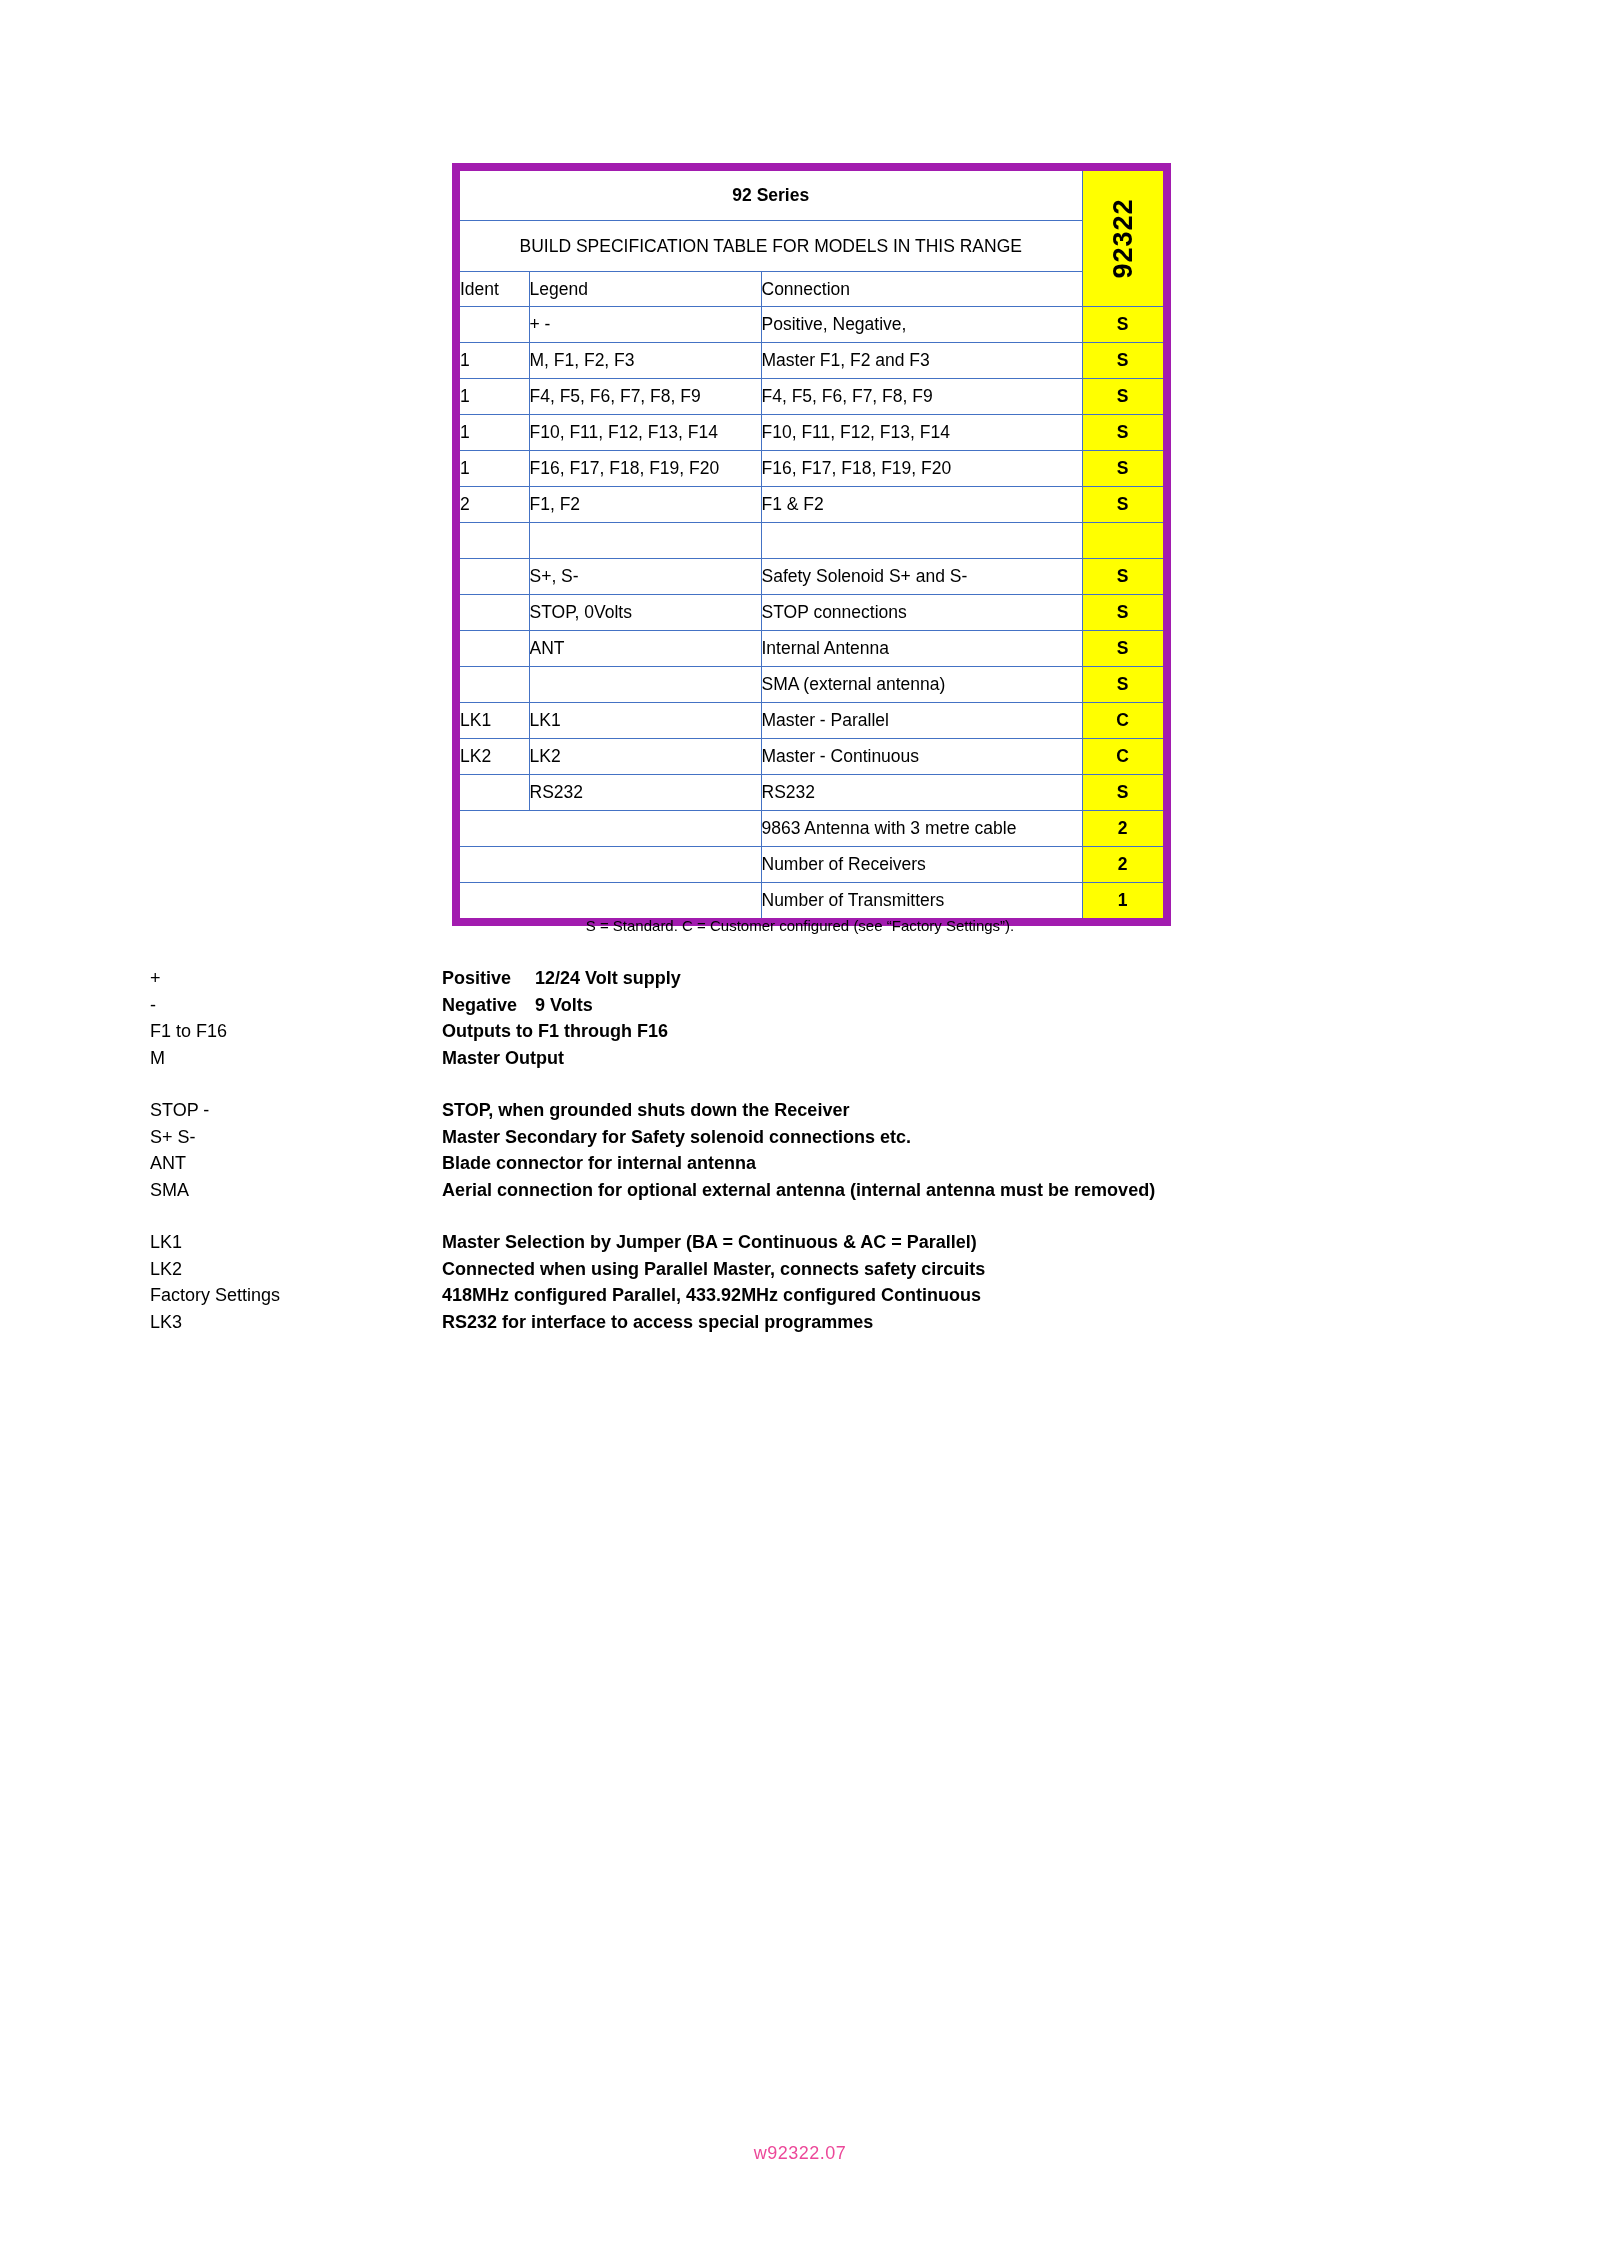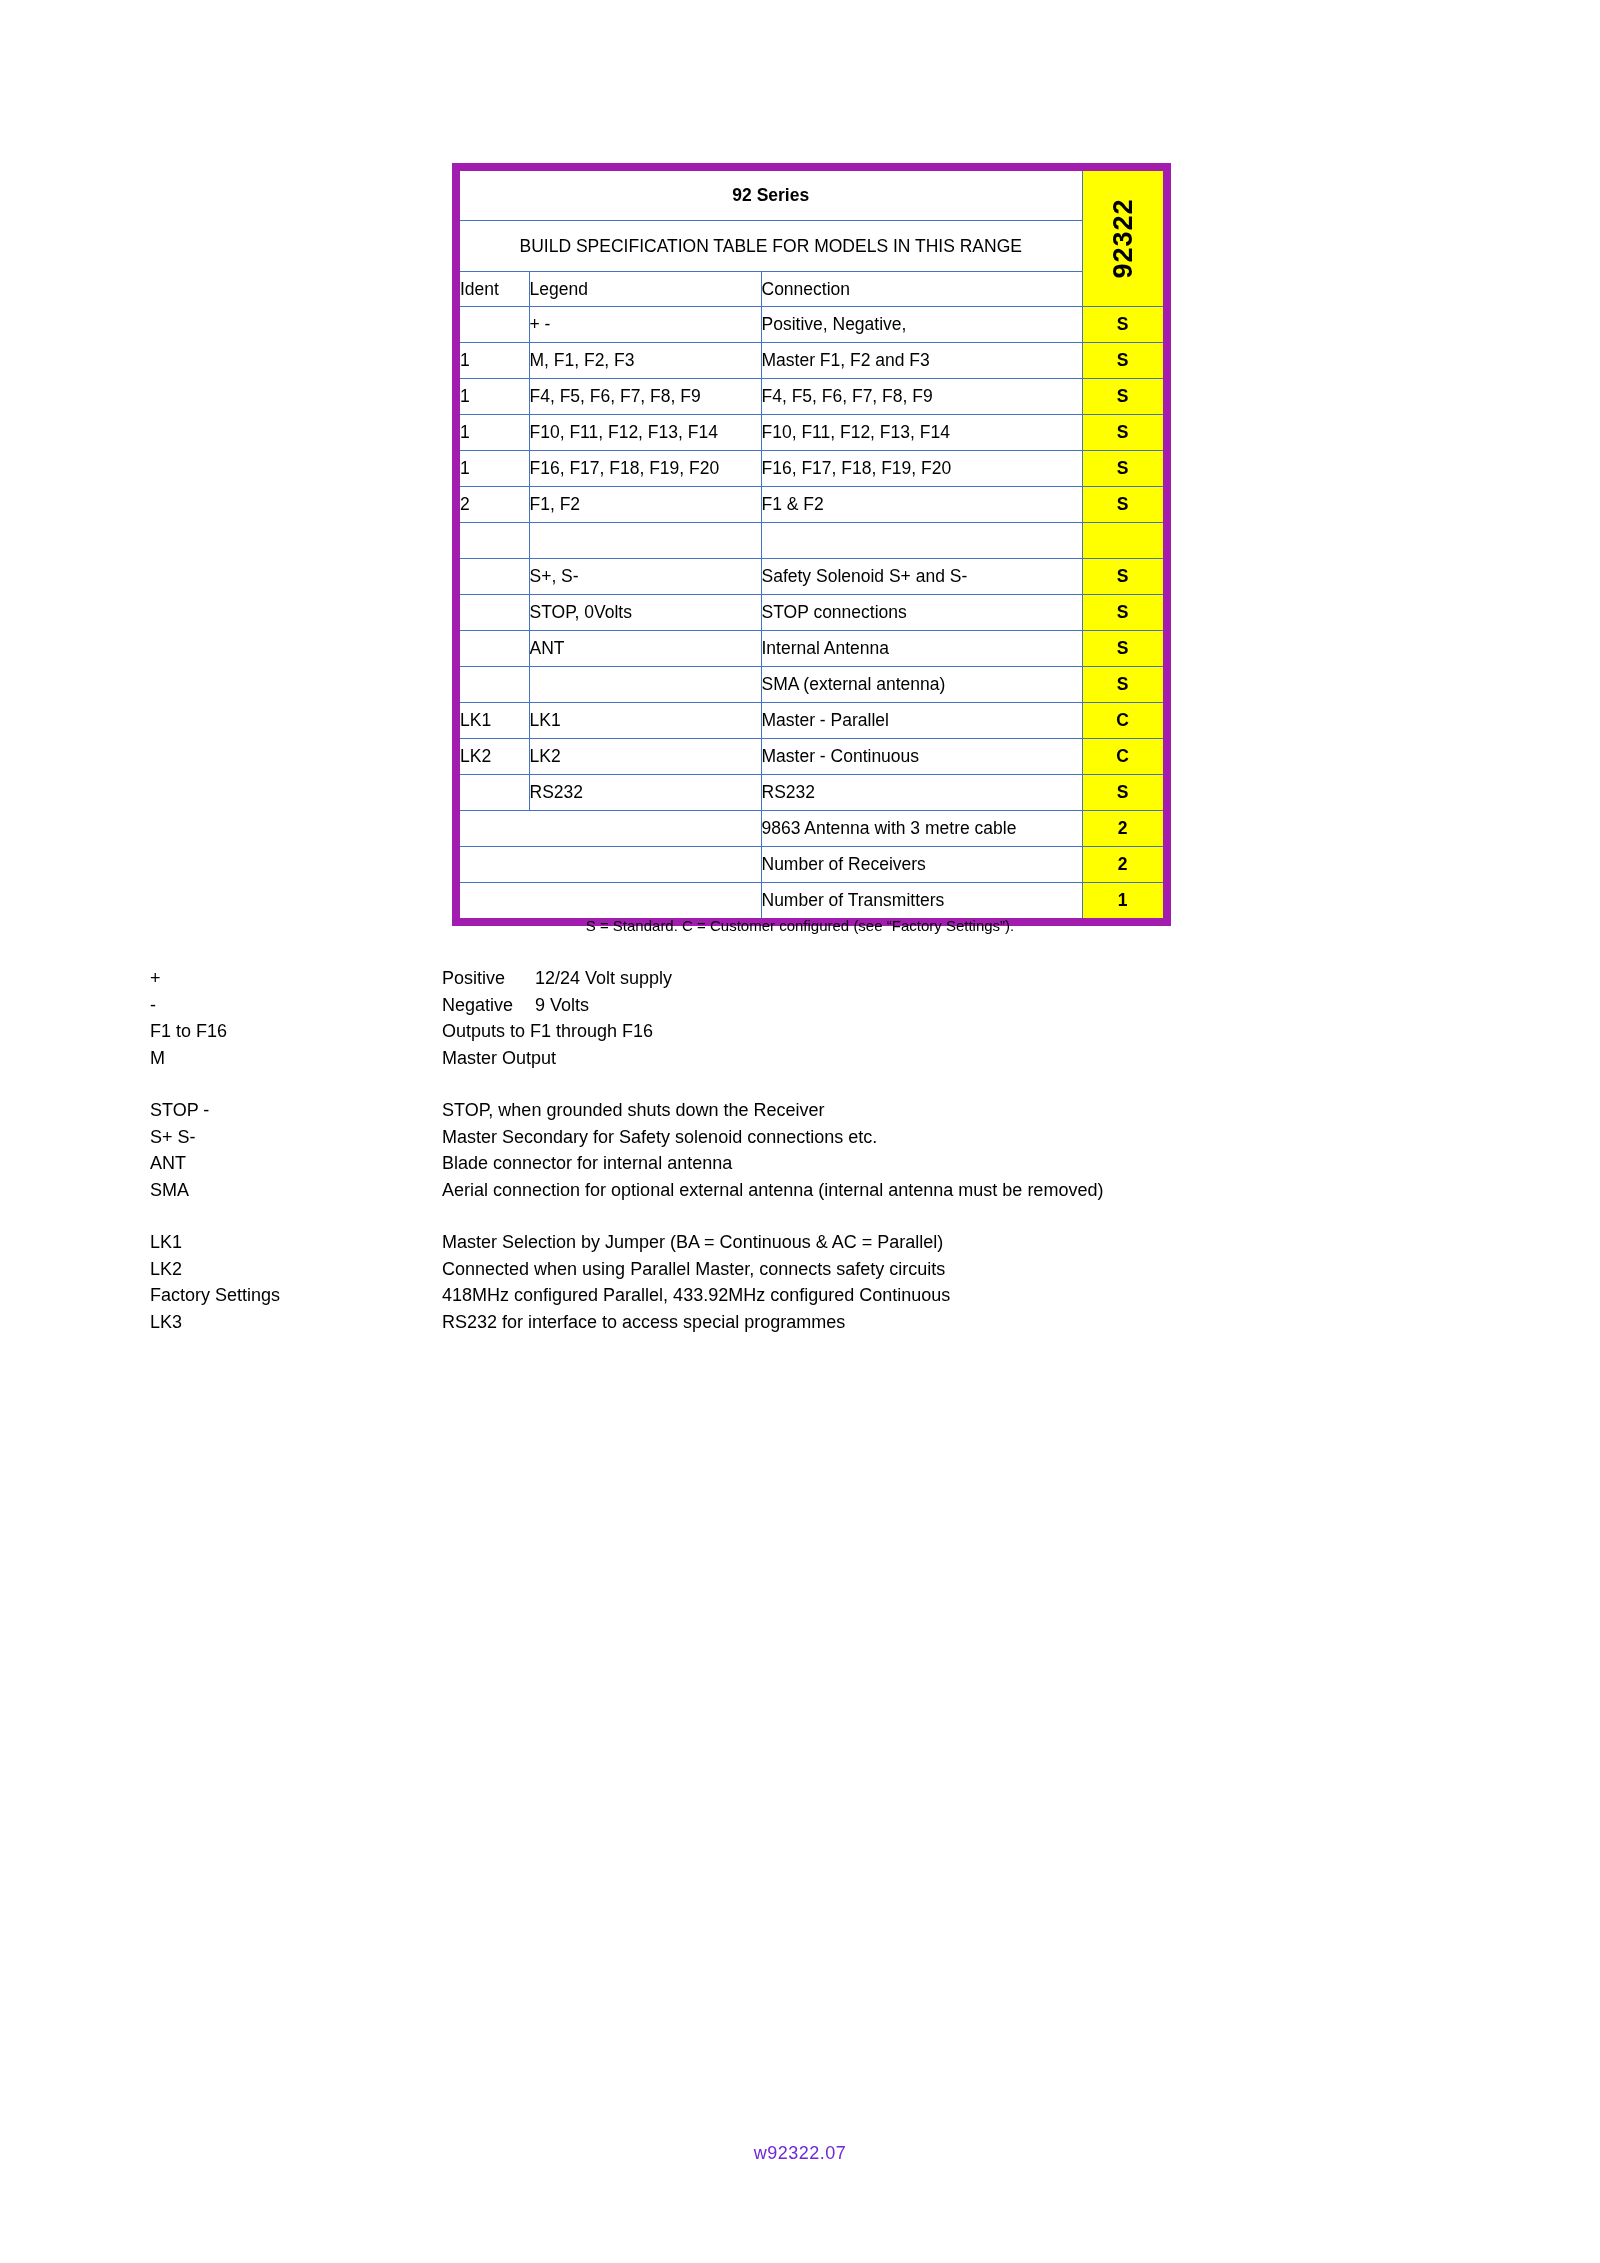--- a/index.html
+++ b/index.html
@@ -55,28 +55,28 @@
     text-align:center; font-size:15px;
   }
 
   
   .gloss { position:absolute; left:150px; width:1300px; }
   .g1 { top:965px; }
   .g2 { top:1097px; }
   .g3 { top:1229px; }
   .gloss-row  { display:flex; line-height:26.5px; font-size:18px; }
   .gloss-term { width:292px; flex:none; }
-  .gloss-desc { flex:1; }
+  .gloss-desc { flex:1;font-weight:bold; }
   .desc-head  { display:inline-block; width:93px; }
   .desc-head:empty { display:none; }
 
   
   .doc-footer {
     position:absolute; left:0; top:2143px; width:100%;
-    text-align:center; font-size:18px; color:#6d28d9;
+    text-align:center; font-size:18px; color:#ec4899;
     letter-spacing:0.5px;
   }
 </style>
 </head>
 <body>
 
 <table class="spec">
   <colgroup>
     <col style="width:73px">
       <col style="width:232px">

